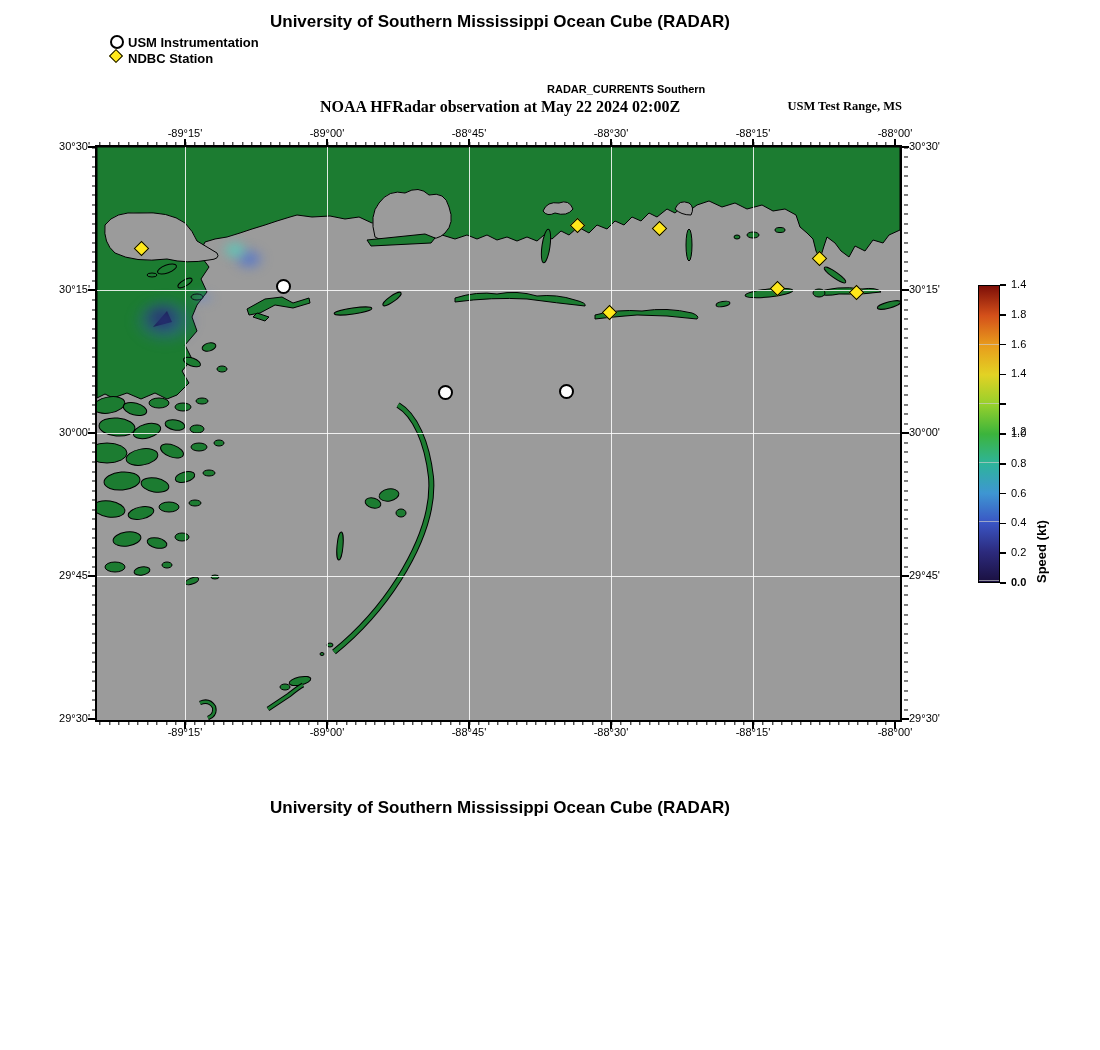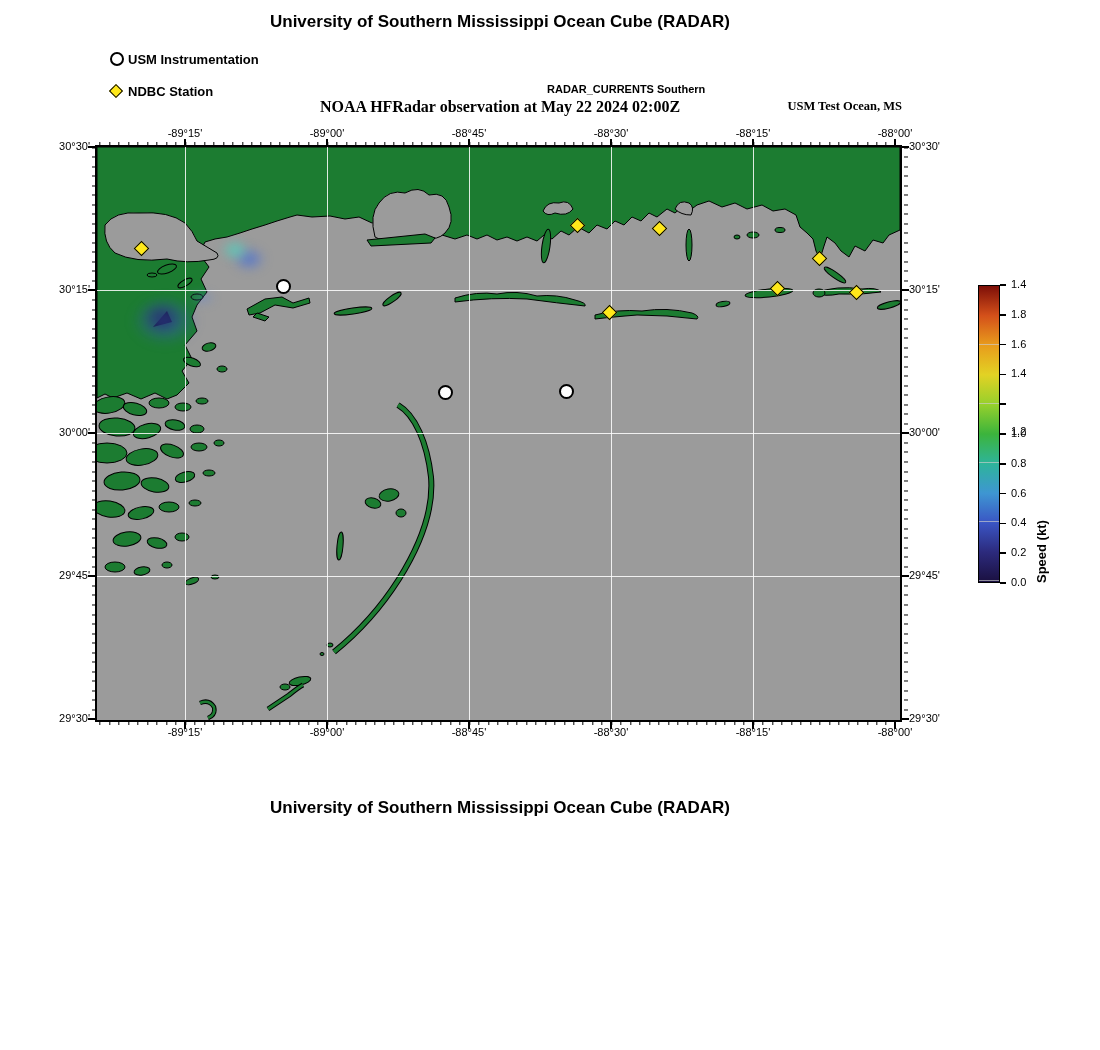--- a/index.html
+++ b/index.html
@@ -8,21 +8,21 @@
   .abs{position:absolute;}
   .title{font-weight:bold;font-size:17px;text-align:center;}
   .serif{font-family:"Liberation Serif","DejaVu Serif",serif;}
   #main-title{left:97px;top:12px;width:806px;}
   #bottom-title{left:97px;top:798px;width:806px;}
   #subtitle{left:97px;top:98px;width:806px;text-align:center;font-weight:bold;font-size:16px;}
   #range-label{left:700px;top:99px;width:202px;text-align:right;font-weight:bold;font-size:12.5px;}
   #vectors-caption{left:547px;top:83px;font-weight:bold;font-size:11px;}
   
   #legend{left:110px;top:35px;}
-  .legend-row{display:flex;align-items:center;height:16px;margin-top:16px;}
+  .legend-row{display:flex;align-items:flex-start;height:16px;}
   .legend-marker{width:18px;display:flex;justify-content:flex-start;align-items:center;}
   .legend-label{font-weight:bold;font-size:13px;line-height:15px;}
   .mk-circle{width:10px;height:10px;border:2px solid #000;border-radius:50%;background:#fff;}
   .mk-diamond{width:8px;height:8px;border:1.6px solid #000;background:#ffe81a;transform:rotate(45deg);margin-left:1px;}
   
   #vector-key{left:548px;top:40px;width:350px;height:39px;border:2px solid #000;box-sizing:border-box;
               background:#fff;display:flex;flex-direction:column;justify-content:space-between;padding:1px 4px;}
   .vk-row{display:flex;align-items:center;height:11px;}
   .vk-label{font-weight:bold;font-size:11px;line-height:11px;width:60px;}
   .vk-line{margin-left:auto;height:0;border-top:1.5px solid #000;}
@@ -73,21 +73,21 @@
         <div class="legend-marker" style="">
           <div class="mk-diamond" style=""></div>
         </div>
         <div class="legend-label" style="">NDBC Station</div>
       </div>
     </div>
 
   <div class="abs" id="vectors-caption">RADAR_CURRENTS Southern</div>
 
   <div class="abs serif" id="subtitle">NOAA HFRadar observation at May 22 2024 02:00Z</div>
-  <div class="abs serif" id="range-label">USM Test Ocean, MS</div>
+  <div class="abs serif" id="range-label">USM Test Range, MS</div>
 
   <div class="abs minor-x" style="left:97px;top:142px;"></div>
   <div class="abs minor-x" style="left:97px;top:721px;"></div>
   <div class="abs minor-y" style="left:92px;top:147px;"></div>
   <div class="abs minor-y" style="left:904px;top:147px;"></div>
 
   <div class="abs" id="map">
     <svg width="803" height="573" viewBox="0 0 803 573">
       <g stroke="#000" stroke-width="1" fill="#1c7c31">
 
@@ -293,18 +293,18 @@
       <div class="cb-label" style="left: 1011px; top: 427px; position: absolute;">1.0</div>
       <div class="cb-tick" style="left: 1000px; top: 463.05px; position: absolute;"></div>
       <div class="cb-label" style="left: 1011px; top: 456.8px; position: absolute;">0.8</div>
       <div class="cb-tick" style="left: 1000px; top: 492.85px; position: absolute;"></div>
       <div class="cb-label" style="left: 1011px; top: 486.6px; position: absolute;">0.6</div>
       <div class="cb-tick" style="left: 1000px; top: 522.65px; position: absolute;"></div>
       <div class="cb-label" style="left: 1011px; top: 516.4px; position: absolute;">0.4</div>
       <div class="cb-tick" style="left: 1000px; top: 552.45px; position: absolute;"></div>
       <div class="cb-label" style="left: 1011px; top: 546.2px; position: absolute;">0.2</div>
       <div class="cb-tick" style="left: 1000px; top: 582.25px; position: absolute;"></div>
-      <div class="cb-label" style="left: 1011px; top: 576px; position: absolute;">0.0</div>
+      <div class="cb-label" style="left: 1011px; top: 576px; position: absolute; font-weight: bold;">0.0</div>
     </div>
   <div class="abs" id="cb-title">Speed (kt)</div>
 
   <div class="abs title" id="bottom-title">University of Southern Mississippi Ocean Cube (RADAR)</div>
 </div>
 
 </body></html>

